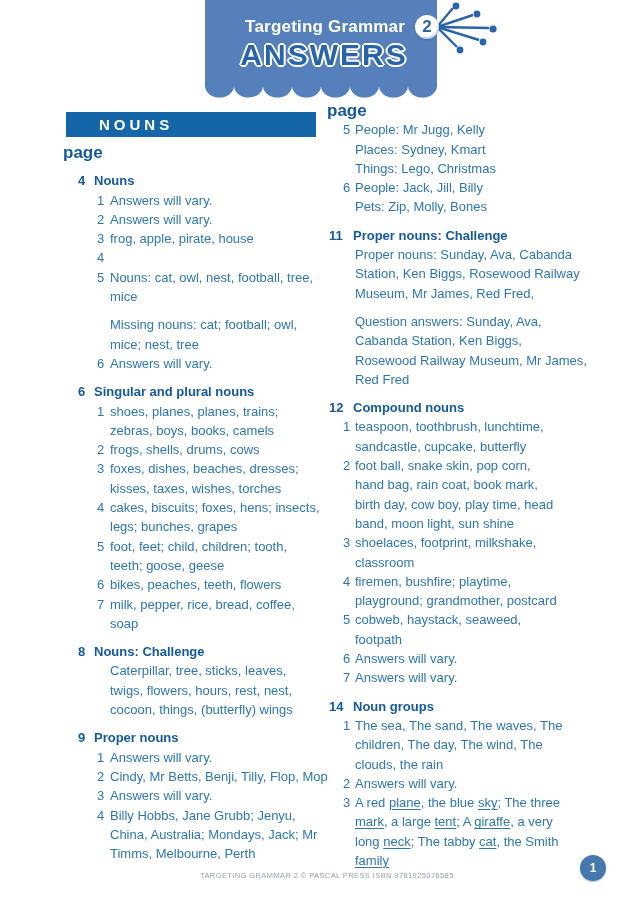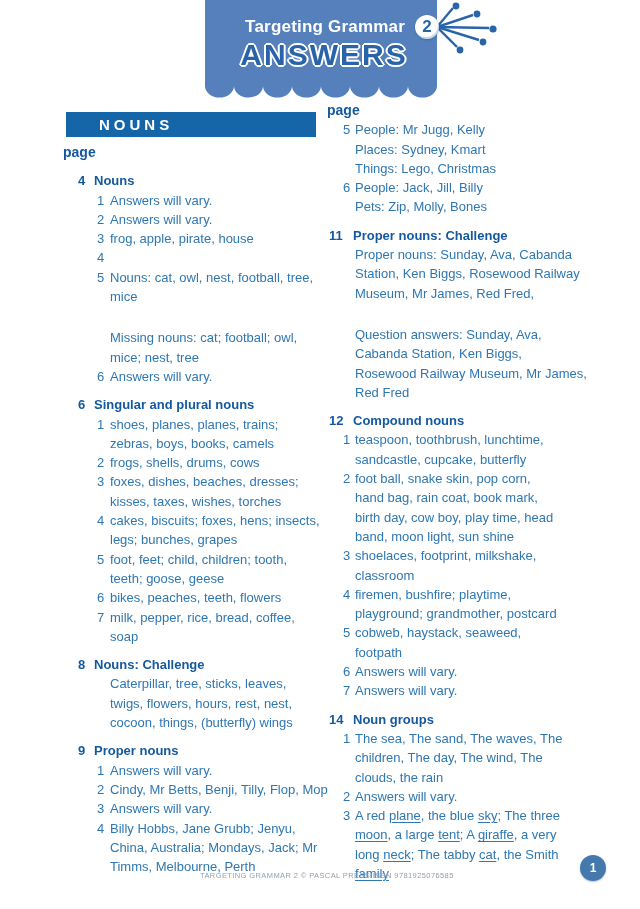--- a/index.html
+++ b/index.html
@@ -26,33 +26,33 @@
   
   .topic-bar{position:absolute;left:66px;top:112px;width:250px;height:25px;
              background:var(--bar-blue);color:#ffffff;}
   .topic-bar span{display:block;padding-left:33px;font-weight:bold;font-size:15px;
                   letter-spacing:4px;line-height:25px;text-transform:uppercase;}
 
   
   .col{position:absolute;color:var(--body-blue);font-size:13px;line-height:19.3px;}
   .col-left{left:63px;top:143px;width:260px;}
   .col-right{left:327px;top:101px;width:302px;}
-  .page-label{font-weight:bold;color:var(--heading-blue);font-size:14px;}
+  .page-label{font-weight:bold;color:var(--heading-blue);font-size:17px;}
   .sec-head{display:flex;font-weight:bold;color:var(--heading-blue);margin-top:9px;}
   .col-left  .sec-head{padding-left:15px;}
   .col-left  .sec-num{width:16px;flex:none;}
   .col-right .sec-head{padding-left:2px;}
   .col-right .sec-num{width:24px;flex:none;}
   .item{display:flex;}
   .col-left  .item{padding-left:34px;}
   .col-left  .item-num{width:13px;flex:none;}
   .col-right .item{padding-left:16px;}
   .col-right .item-num{width:12px;flex:none;}
   .item-body{flex:1;min-width:0;}
-  .para + .para{margin-top:22px;}
+  .para + .para{margin-top:9px;}
   .line{white-space:nowrap;}
   .line u{text-underline-offset:2px;}
 
   
   .footer-imprint{position:absolute;left:200px;top:871px;color:var(--footer-gray);
                   font-size:7.5px;letter-spacing:0.4px;white-space:nowrap;}
   .page-badge{position:absolute;left:580px;top:855px;width:26px;height:26px;border-radius:50%;
               background:var(--badge-blue);color:#ffffff;font-weight:bold;font-size:12px;
               line-height:26px;text-align:center;box-shadow:0 1px 2px rgba(20,60,110,.3);}
 </style>
@@ -405,21 +405,21 @@
             <div class="para">
               <div class="line">Answers will vary.</div>
             </div>
           </div>
         </div>
         <div class="item">
           <span class="item-num">3</span>
           <div class="item-body">
             <div class="para">
               <div class="line">A red <u>plane</u>, the blue <u>sky</u>; The three</div>
-              <div class="line"><u>moon</u>, a large <u>tent</u>; A <u>giraffe</u>, a very</div>
+              <div class="line"><u>mark</u>, a large <u>tent</u>; A <u>giraffe</u>, a very</div>
               <div class="line">long <u>neck</u>; The tabby <u>cat</u>, the Smith</div>
               <div class="line"><u>family</u></div>
             </div>
           </div>
         </div>
       </div>
     </div>
 
   <div class="footer-imprint">TARGETING GRAMMAR 2  © PASCAL PRESS ISBN 9781925076585</div>
   <div class="page-badge">

